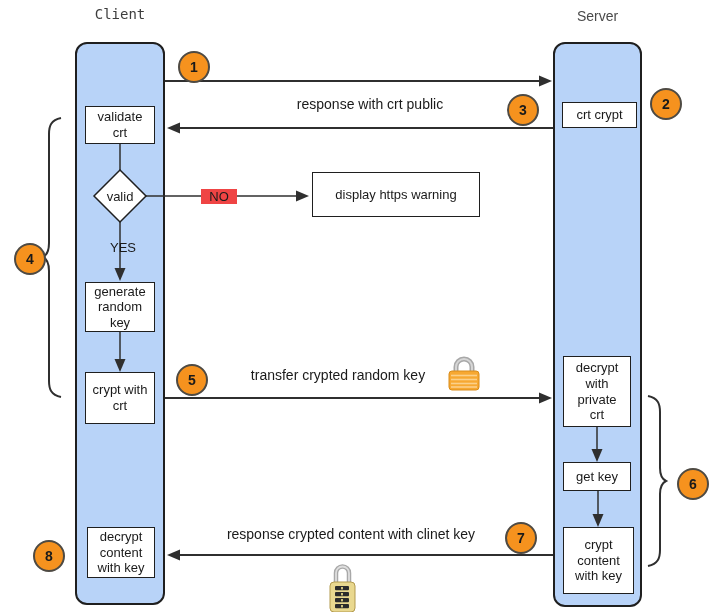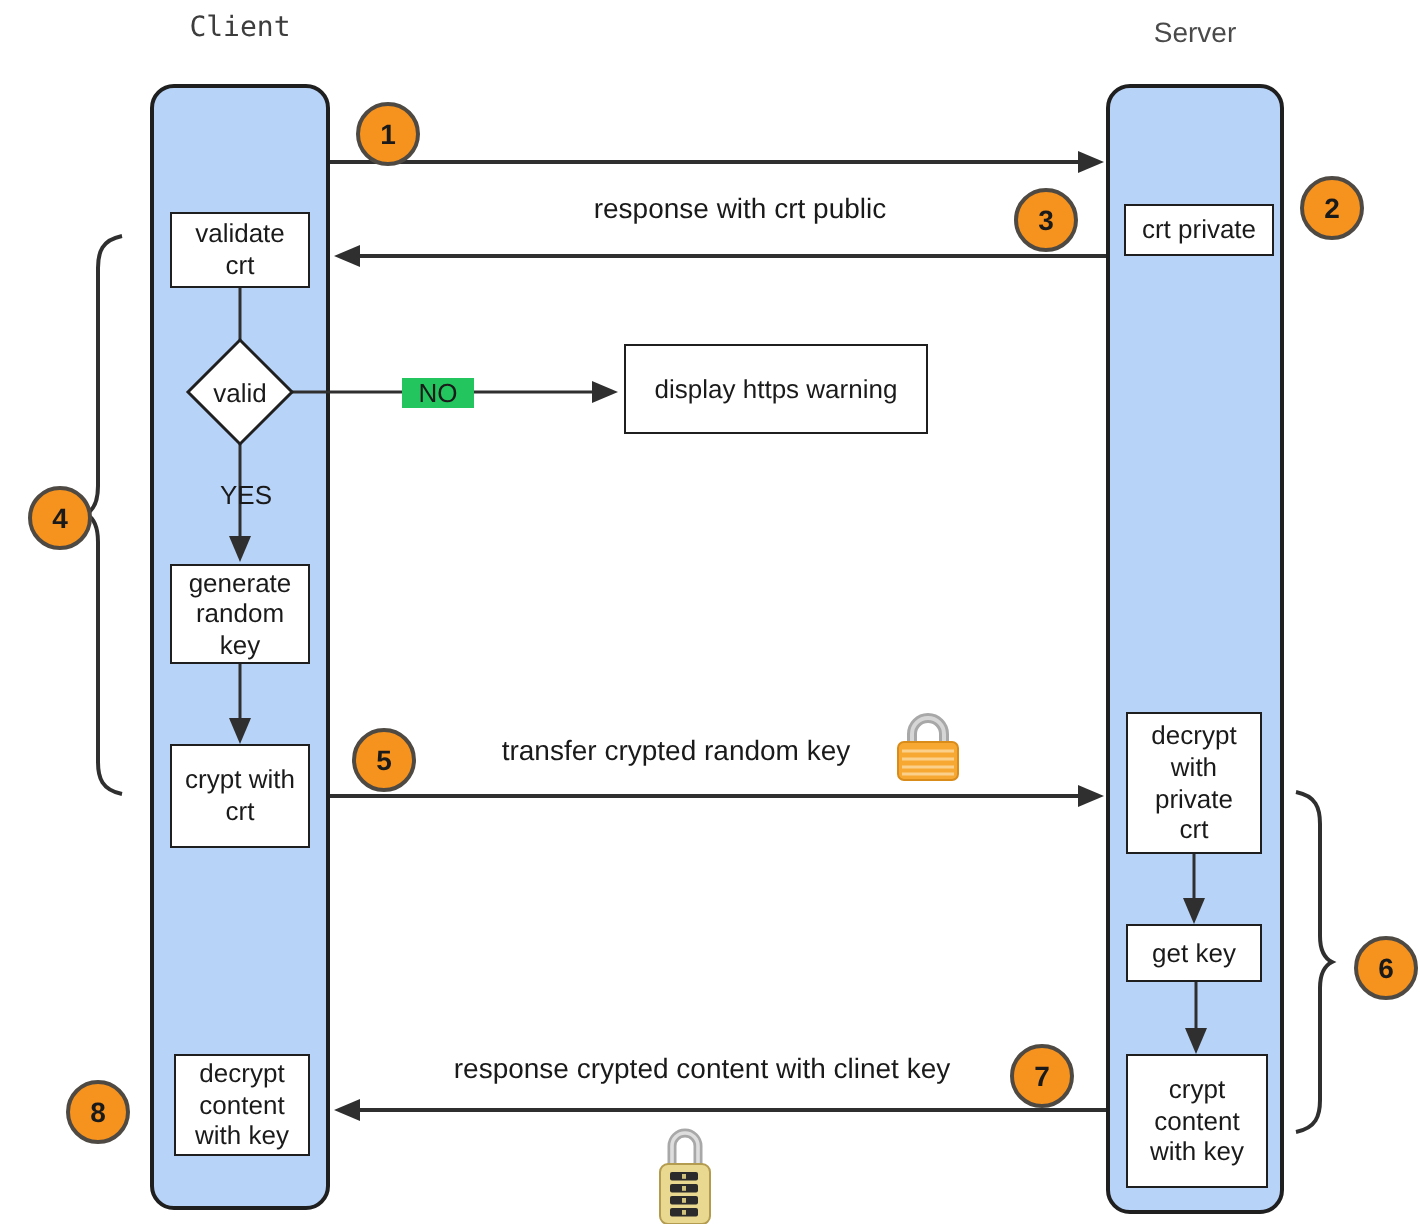--- a/index.html
+++ b/index.html
@@ -27,21 +27,21 @@
     position:absolute;width:28px;height:28px;border-radius:50%;
     background:#f6921e;border:2px solid #4e4a43;box-sizing:content-box;
     display:flex;align-items:center;justify-content:center;
     font-size:14px;font-weight:bold;color:#1a1a1a;
   }
   .decision-label{
     position:absolute;display:flex;align-items:center;justify-content:center;
     font-size:13px;text-align:center;
   }
   .branch-label{
-    position:absolute;font-size:13px;text-align:center;background:#22c55e;padding:0 3px;
+    position:absolute;font-size:13px;text-align:center;background:#ef4444;padding:0 3px;
   }
   svg{display:block;}
   #wires{position:absolute;left:0;top:0;pointer-events:none;}
 </style>
 </head>
 <body>
 
 <div id="canvas">
 
   <div class="lane-title mono" style="left:75px;top:6px;width:90px;">Client</div>
@@ -130,31 +130,31 @@
   <div class="badge" style="left:176px;top:364px;">5</div>
   <div class="badge" style="left:677px;top:468px;">6</div>
   <div class="badge" style="left:505px;top:522px;">7</div>
   <div class="badge" style="left:33px;top:540px;">8</div>
 
   <div class="node" style="left:85px;top:106px;width:70px;height:38px;">validate
 crt</div>
   <div class="decision-label" style="left:94px;top:170px;width:52px;height:52px;">valid</div>
   <div class="branch-label" style="left:201px;top:189px;width:30px;">NO</div>
   <div class="branch-label" style="left:103px;top:240px;width:34px;background:transparent;">YES</div>
-  <div class="node" style="left:312px;top:172px;width:152px;height:45px;">display https warning</div>
+  <div class="node" style="left:312px;top:172px;width:168px;height:45px;">display https warning</div>
   <div class="node" style="left:85px;top:282px;width:70px;height:50px;">generate
 random
 key</div>
   <div class="node" style="left:85px;top:372px;width:70px;height:52px;">crypt with
 crt</div>
   <div class="node" style="left:87px;top:527px;width:68px;height:51px;">decrypt
 content
 with key</div>
 
-  <div class="node" style="left:562px;top:102px;width:75px;height:26px;">crt private</div>
+  <div class="node" style="left:562px;top:102px;width:75px;height:26px;">crt crypt</div>
   <div class="node" style="left:563px;top:356px;width:68px;height:71px;">decrypt
 with
 private
 crt</div>
   <div class="node" style="left:563px;top:462px;width:68px;height:29px;">get key</div>
   <div class="node" style="left:563px;top:527px;width:71px;height:67px;">crypt
 content
 with key</div>
 
 </div>

